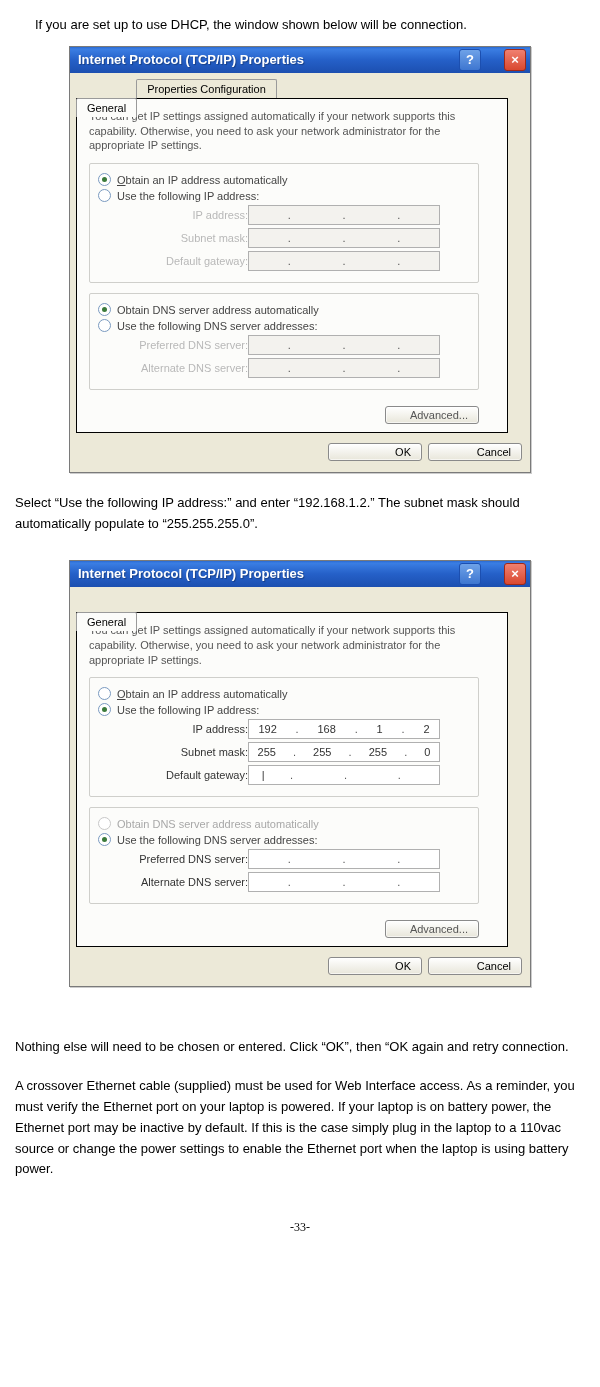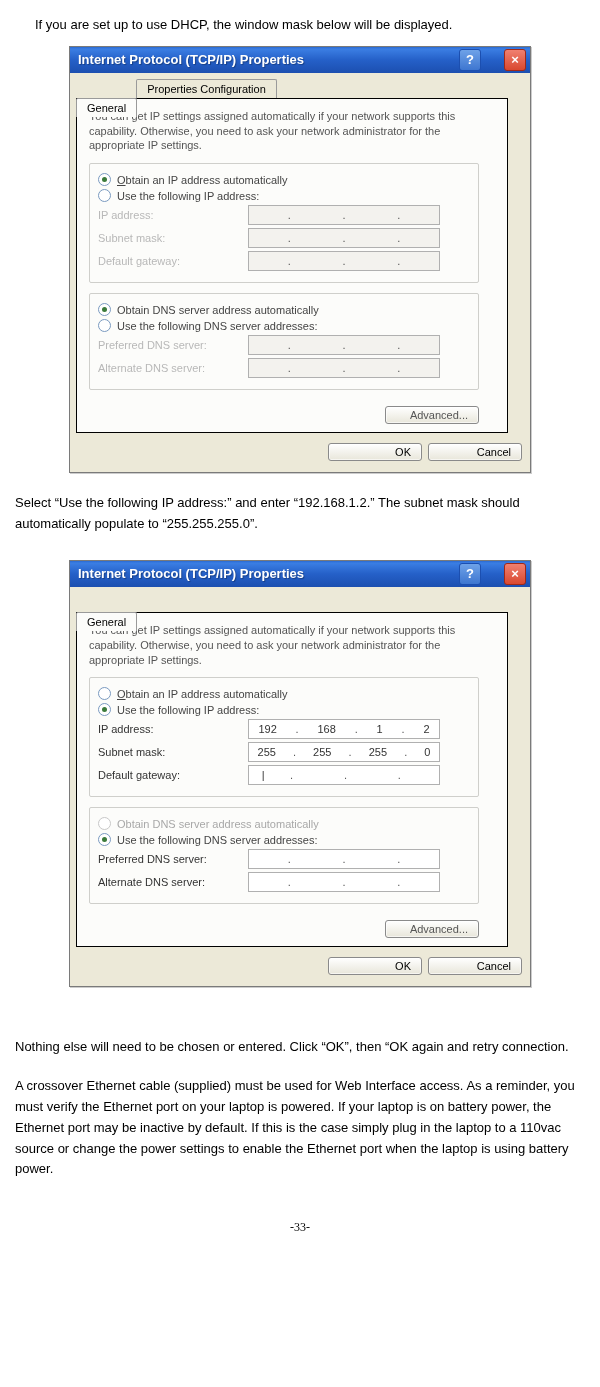--- a/index.html
+++ b/index.html
@@ -98,21 +98,21 @@
   .radio {
     width:11px;height:11px;border:1px solid #7a9ac0;border-radius:50%;
     margin-right:6px;display:inline-flex;align-items:center;justify-content:center;
     background:#fff;
   }
   .radio .dot { width:5px;height:5px;border-radius:50%;background:#3a7a3a; }
   .field-row {
     display:flex;align-items:center;
     margin:3px 0;
   }
-  .field-row .lbl { flex:0 0 150px; color:#777; }
+  .field-row .lbl { flex:0 0 150px; color:#777;text-align:right; }
   .field-row.disabled .lbl { color:#b8b8b8; }
   .ipbox {
     flex:0 0 190px;
     height:18px;
     border:1px solid #b0b0b0;
     background:#fff;
     display:flex;align-items:center;justify-content:space-around;
     font-size:11px;color:#333;
   }
   .ipbox.disabled { background:#f3f2ee; }
@@ -133,21 +133,21 @@
     background:linear-gradient(#fff,#e8e6da);
     border-radius:3px;
     text-align:right;
     box-shadow: inset 0 0 0 1px rgba(255,255,255,.6);
   }
   .underline-first::first-letter { text-decoration: underline; }
 </style>
 </head>
 <body>
 
-<p class="para" style="margin-left:20px">If you are set up to use DHCP, the window mask below will be displayed.</p>
+<p class="para" style="margin-left:20px">If you are set up to use DHCP, the window shown below will be connection.</p>
 
 <div class="win">
   <div class="titlebar">
     <span class="t-text">Internet Protocol (TCP/IP) Properties</span>
     <span class="titlebtn">?</span>
     <span class="titlebtn close">×</span>
   </div>
   <div class="tabstrip">
     <div class="tab active">General</div>
     <div class="tab">Properties Configuration</div>

